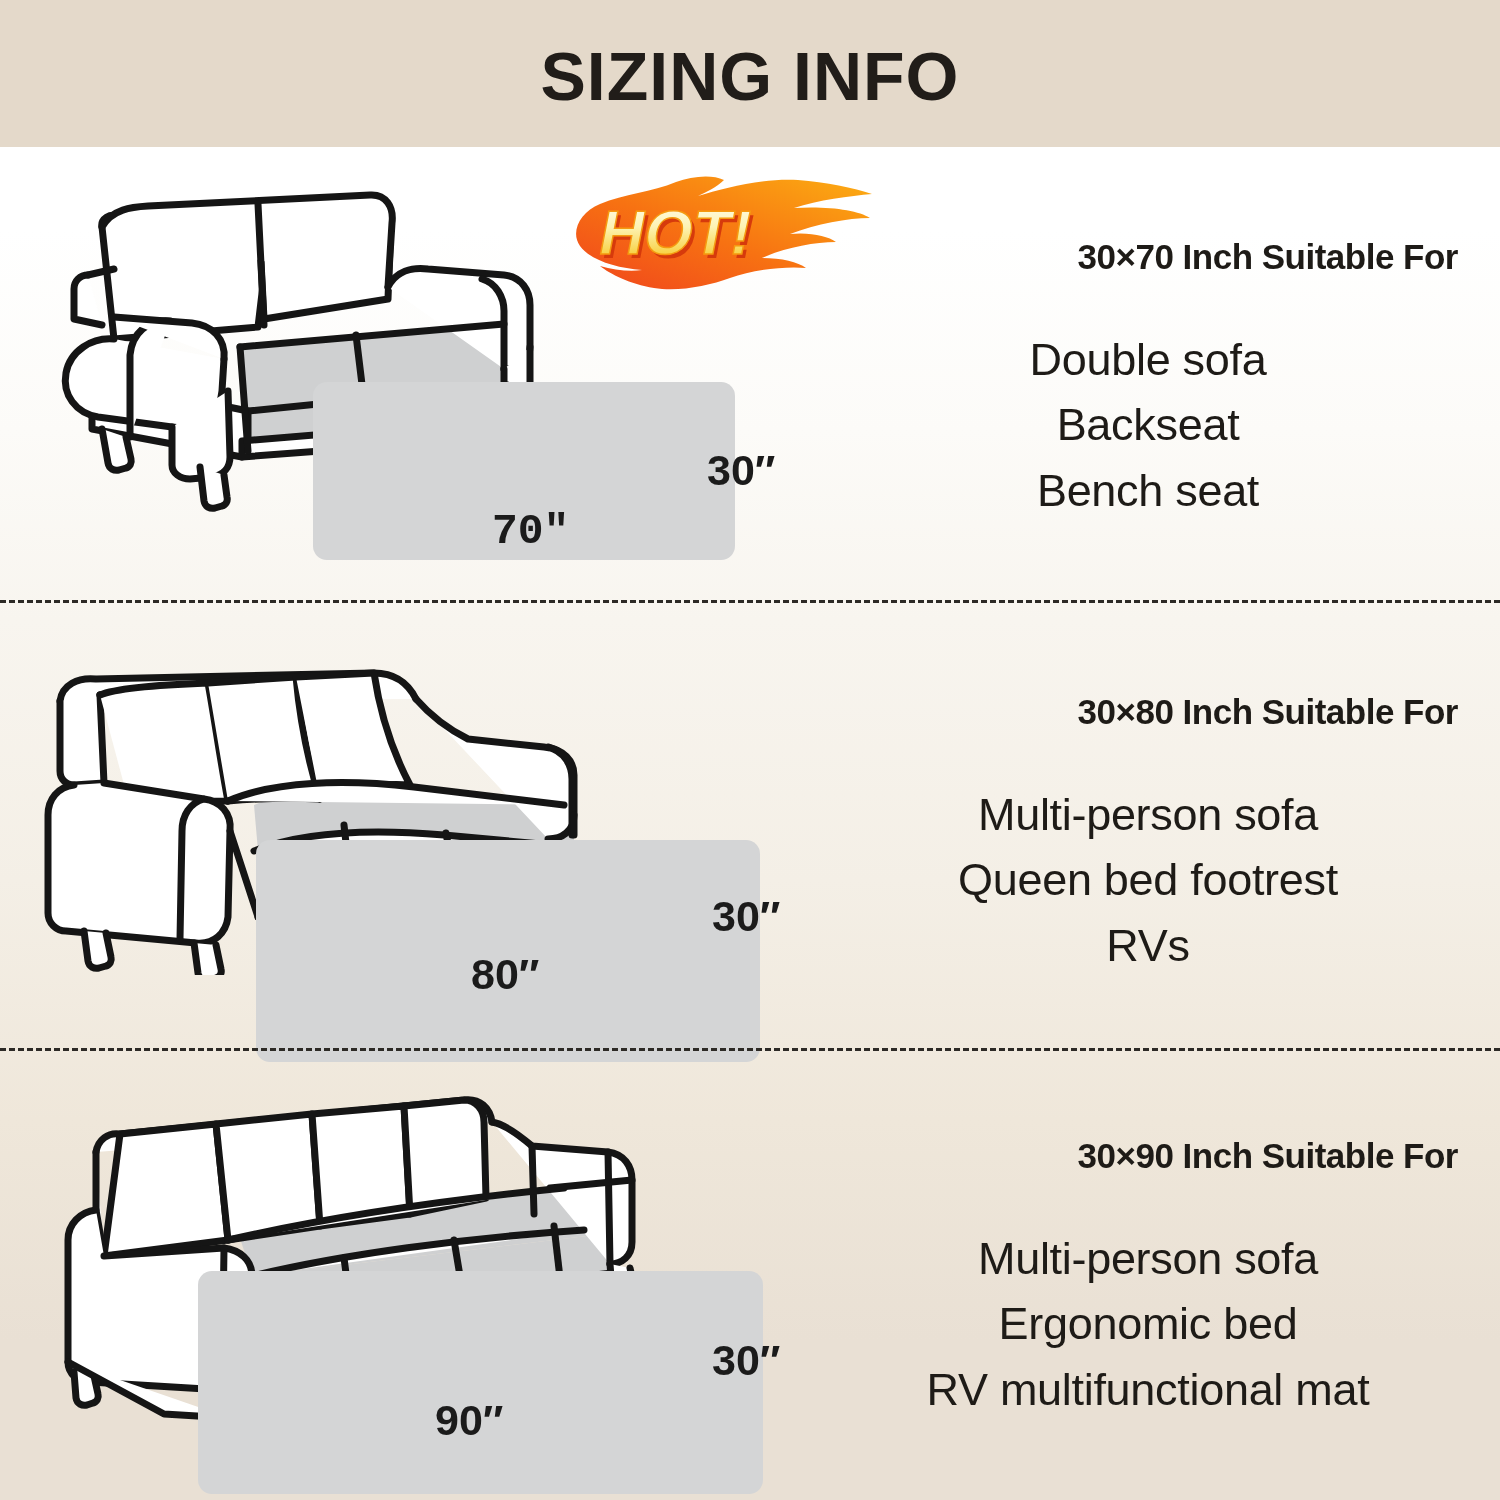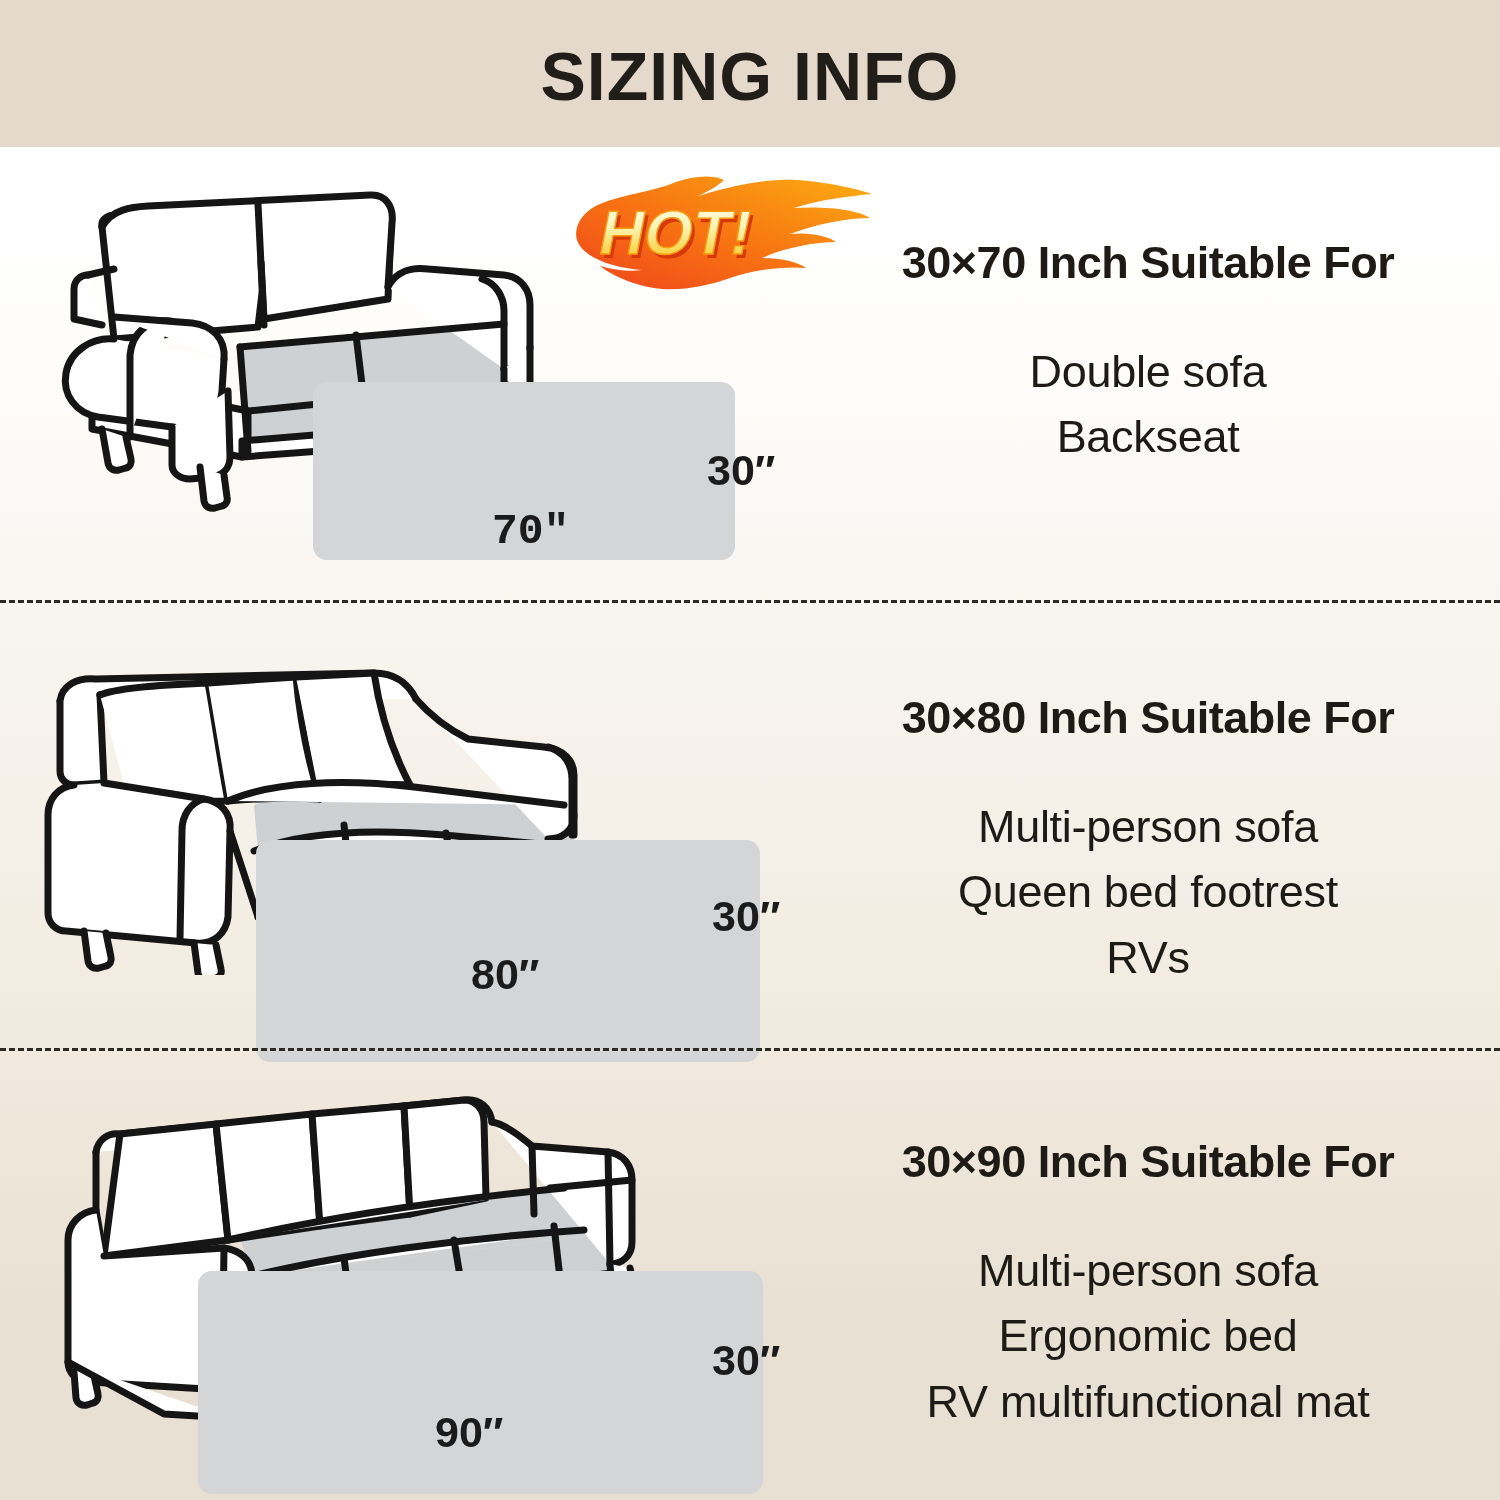--- a/index.html
+++ b/index.html
@@ -100,26 +100,26 @@
     color: #1b1b1b;
     white-space: nowrap;
   }
 
   
   .text-col {
     position: absolute;
     width: 620px;
   }
   .size-heading {
-    font-size: 45px;
+    font-size: 35px;
     font-weight: bold;
     color: #1e1b17;
     letter-spacing: -0.5px;
     white-space: nowrap;
-    text-align: center;
+    text-align: right;
   }
   .uses-list {
     margin-top: 50px;
     text-align: center;
   }
   .use-item {
     font-size: 45px;
     font-weight: 400;
     color: #1e1b17;
     line-height: 1.45;
@@ -225,20 +225,21 @@
 
     <div class="dim-rect" style="left:313px; top:235px; width:422px; height:178px;"></div>
     <div class="dim-w" style="left:492px; top:360px;font-family:Liberation Mono, monospace;">70″</div>
     <div class="dim-h" style="left:707px; top:299px;">30″</div>
 
     <div class="text-col" style="left:838px; top:90px;">
       <div class="size-heading">30×70 Inch Suitable For</div>
       <div class="uses-list">
         <div class="use-item">Double sofa</div>
         <div class="use-item">Backseat</div>
+        <div class="use-item">Bench seat</div>
       </div>
     </div>
   </div>
 
   <div class="divider" id="divider-1"></div>
 
   <div class="section" id="section-2">
 
     <div class="illustration" style="left:44px; top:55px;">
       <svg width="560" height="320" viewBox="0 0 560 320" fill="none" xmlns="http://www.w3.org/2000/svg">
@@ -330,21 +331,21 @@
 
           <path d="M30 282 L 32 308 C 33 314 38 316 43 315 L 49 313 C 53 312 55 308 54 304 L 50 286"></path>
           <path d="M566 174 L 568 200 C 569 206 574 208 579 207 L 585 205 C 589 204 591 200 590 196 L 586 178"></path>
 
           <path d="M24 272 L 120 324 L 186 328"></path>
         </g>
       </svg>
     </div>
 
     <div class="dim-rect" style="left:198px; top:223px; width:565px; height:223px;"></div>
-    <div class="dim-w" style="left:435px; top:348px;margin-top:12px;">90″</div>
+    <div class="dim-w" style="left:435px; top:348px;">90″</div>
     <div class="dim-h" style="left:712px; top:288px;">30″</div>
 
     <div class="text-col" style="left:838px; top:88px;">
       <div class="size-heading">30×90 Inch Suitable For</div>
       <div class="uses-list">
         <div class="use-item">Multi-person sofa</div>
         <div class="use-item">Ergonomic bed</div>
         <div class="use-item">RV multifunctional mat</div>
       </div>
     </div>

